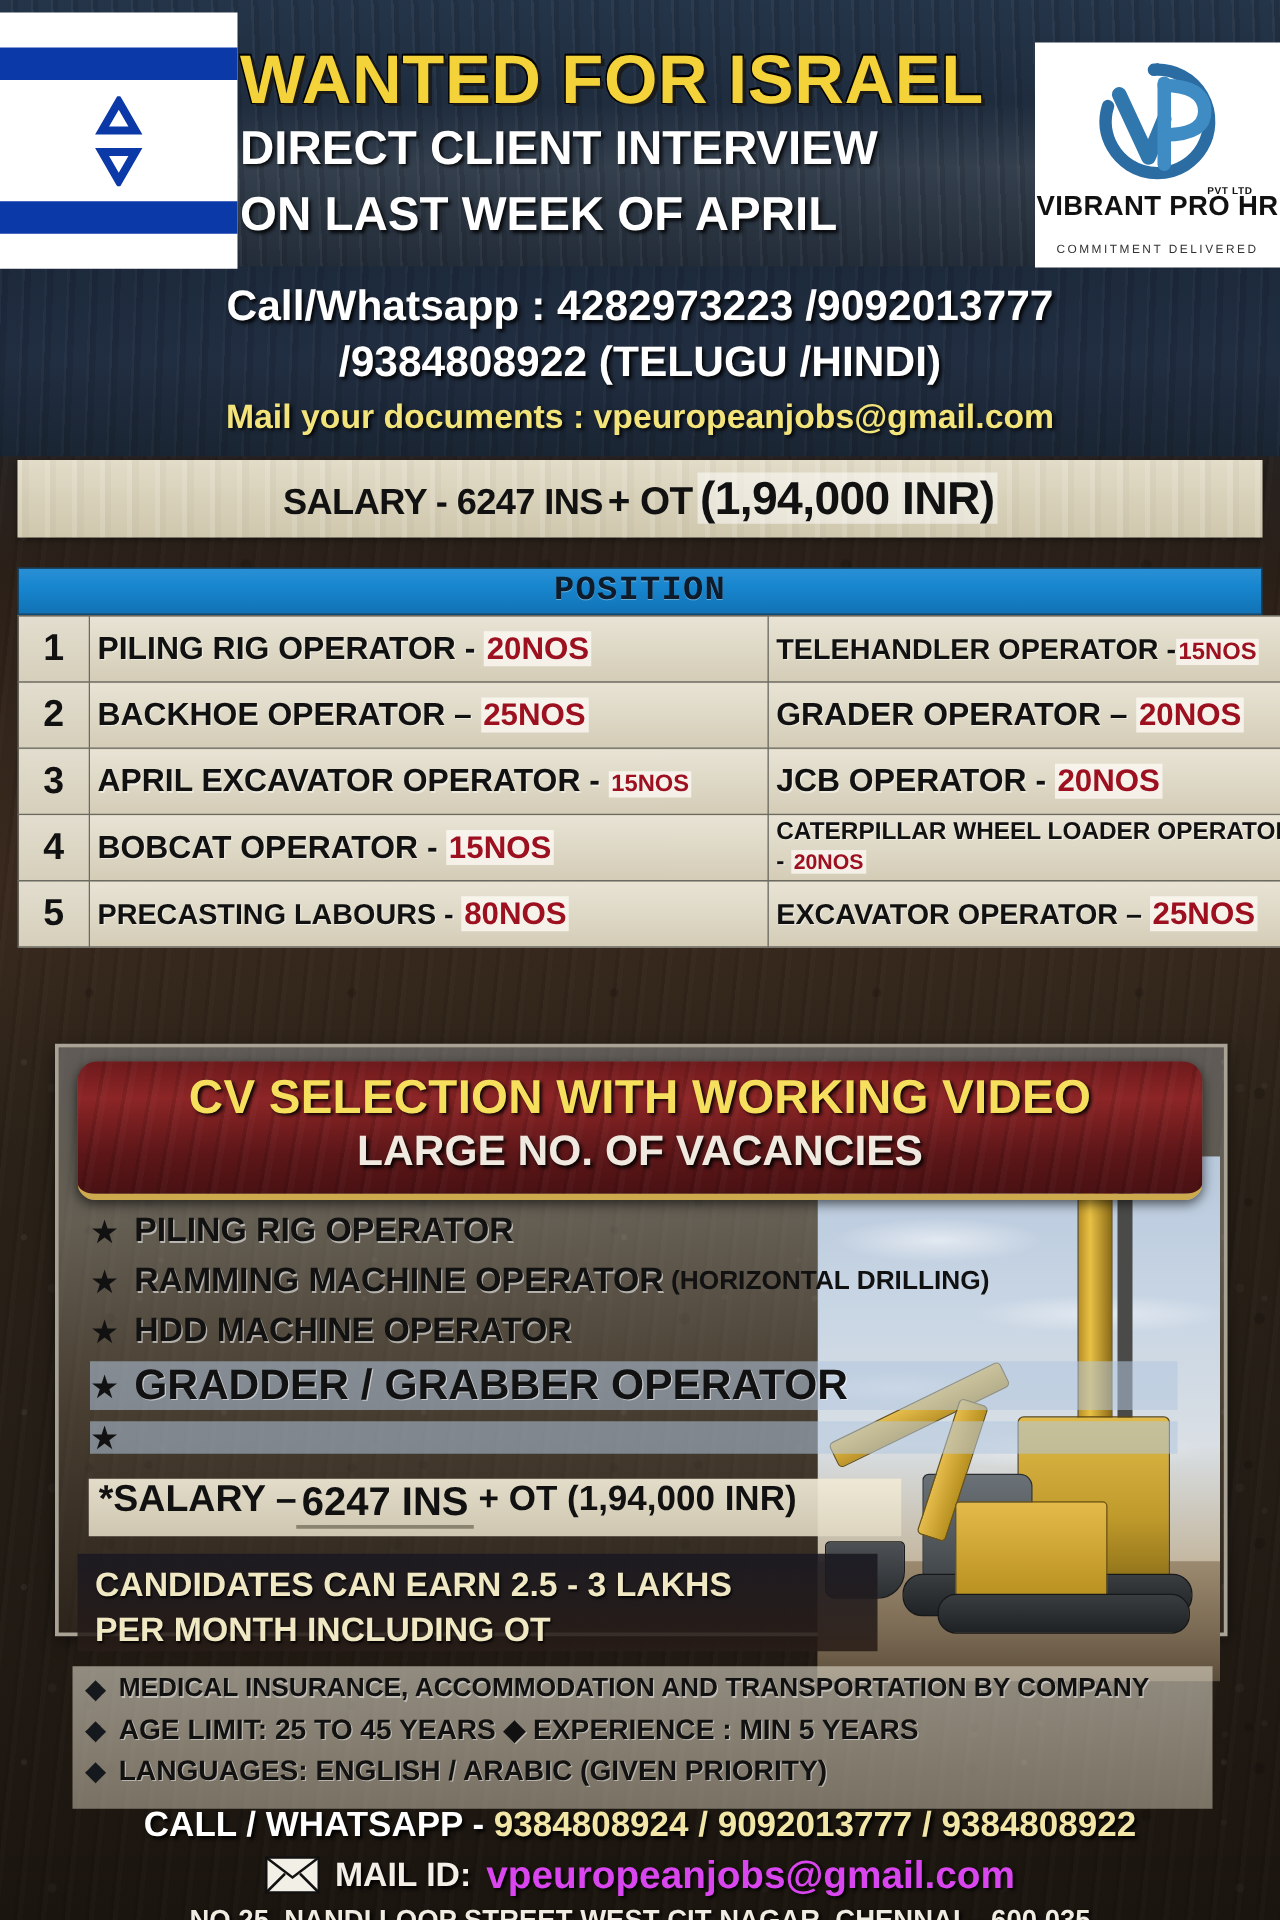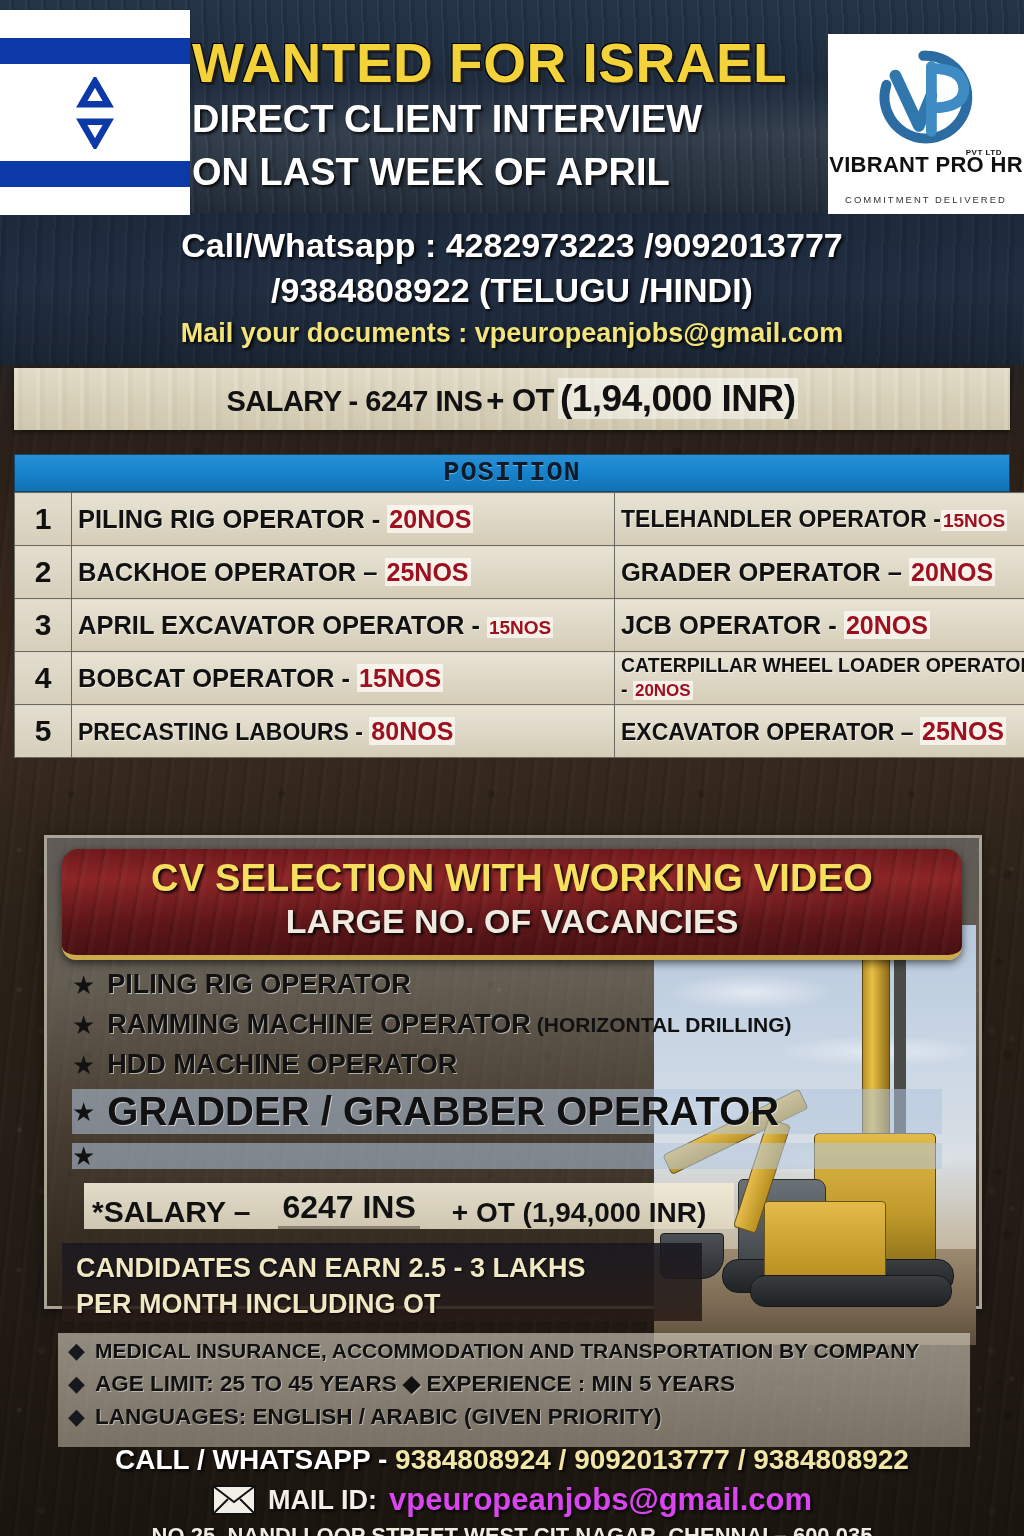--- a/index.html
+++ b/index.html
@@ -219,29 +219,29 @@
   .cv-l2{
     position:relative;z-index:2;font-size:34px;font-weight:bold;color:#efe9df;margin-top:2px;
     white-space:nowrap;text-shadow:2px 2px 3px rgba(0,0,0,.9);
   }
 
   
   .starlist{position:absolute;left:28px;top:134px;width:870px;z-index:6;}
   .srow{display:flex;align-items:center;margin-bottom:9px;white-space:nowrap;}
   .star-g{font-size:26px;color:#111;margin-right:12px;line-height:1;}
   .srow .t{font-size:27px;font-weight:bold;color:#111;text-shadow:1px 1px 0 rgba(255,255,255,.55);}
-  .srow .t.big{font-size:40px;}
+  .srow .t.big{font-size:34px;}
   .srow .t.mid{font-size:28px;}
   .srow .paren{font-size:21px;font-weight:bold;color:#111;margin-left:6px;}
   .hl{background:rgba(178,198,222,.55);}
 
   .salary2{
-    position:absolute;left:40px;top:348px;width:650px;height:46px;z-index:6;
+    position:absolute;left:27px;top:348px;width:650px;height:46px;z-index:6;
     background:linear-gradient(180deg,rgba(240,234,214,.92),rgba(223,215,192,.9));
-    display:flex;align-items:flex-end;white-space:nowrap;padding-left:8px;box-sizing:border-box;gap:28px;
+    display:flex;align-items:flex-start;white-space:nowrap;padding-left:8px;box-sizing:border-box;
   }
   .salary2 .a{font-size:30px;font-weight:bold;color:#111;}
   .salary2 .b{font-size:32px;font-weight:bold;color:#111;border-bottom:3px solid #8a8370;padding:0 4px;}
   .salary2 .c{font-size:28px;font-weight:bold;color:#111;margin-left:4px;}
 
   .earn{
     position:absolute;left:18px;top:408px;width:640px;height:78px;z-index:6;
     background:linear-gradient(180deg,rgba(25,24,33,.88),rgba(40,28,22,.86));
     padding:8px 0 0 14px;box-sizing:border-box;
   }

